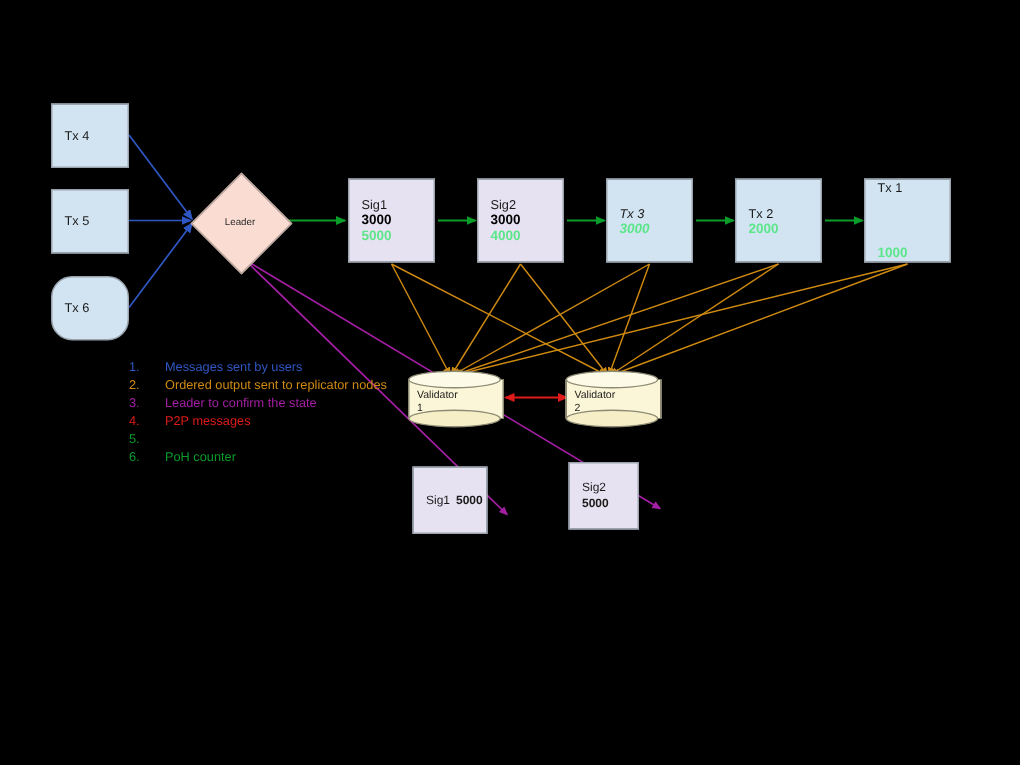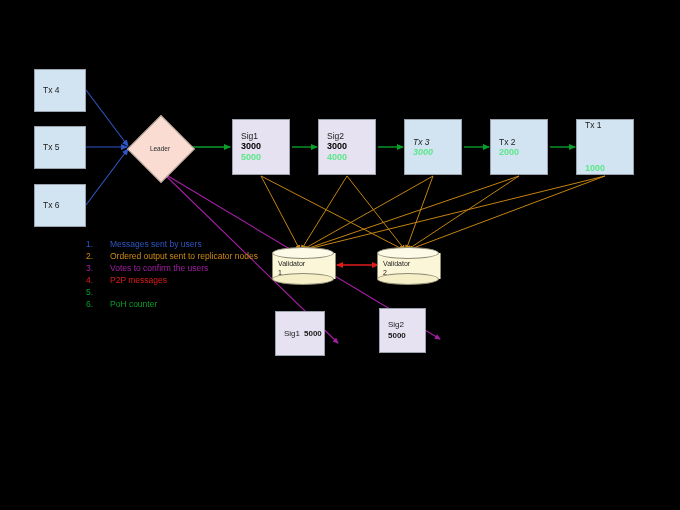--- a/index.html
+++ b/index.html
@@ -227,21 +227,21 @@
       <line x1="337" y1="265" x2="378" y2="265" marker-end="url(#ar-red)" marker-start="url(#ar-red-s)"></line>
     </g>
   </svg>
 
   <div class="node tx-box" style="left:34px; top:69px; width:52px; height:43px;">
     <span>Tx 4</span>
   </div>
   <div class="node tx-box" style="left:34px; top:126px; width:52px; height:43px;">
     <span>Tx 5</span>
   </div>
-  <div class="node tx-box" style="left:34px; top:184px; width:52px; height:43px;">
+  <div class="node tx-box" style="left:34px; top:184px; width:52px; height:43px;border-radius:14px;">
     <span>Tx 6</span>
   </div>
 
   <div class="diamond-wrap">
     <div class="diamond"></div>
     <div class="diamond-label">Leader</div>
   </div>
 
   <div class="node sig-box" style="left:232px; top:119px; width:58px; height:56px;">
     <span class="poh-label">Sig1</span>
@@ -298,21 +298,21 @@
     <div class="legend-row">
       <span class="legend-num" style="color:#2f57c4">1.</span>
       <span class="legend-text" style="color:#2f57c4">Messages sent by users</span>
     </div>
     <div class="legend-row">
       <span class="legend-num" style="color:#cf8a11">2.</span>
       <span class="legend-text" style="color:#cf8a11">Ordered output sent to replicator nodes</span>
     </div>
     <div class="legend-row">
       <span class="legend-num" style="color:#a51fa5">3.</span>
-      <span class="legend-text" style="color:#a51fa5">Votes to confirm the users</span>
+      <span class="legend-text" style="color:#a51fa5">Leader to confirm the state</span>
     </div>
     <div class="legend-row">
       <span class="legend-num" style="color:#e01b1b">4.</span>
       <span class="legend-text" style="color:#e01b1b">P2P messages</span>
     </div>
     <div class="legend-row">
       <span class="legend-num" style="color:#0a9d2a">5.</span>
     </div>
     <div class="legend-row">
       <span class="legend-num" style="color:#0a9d2a">6.</span>

